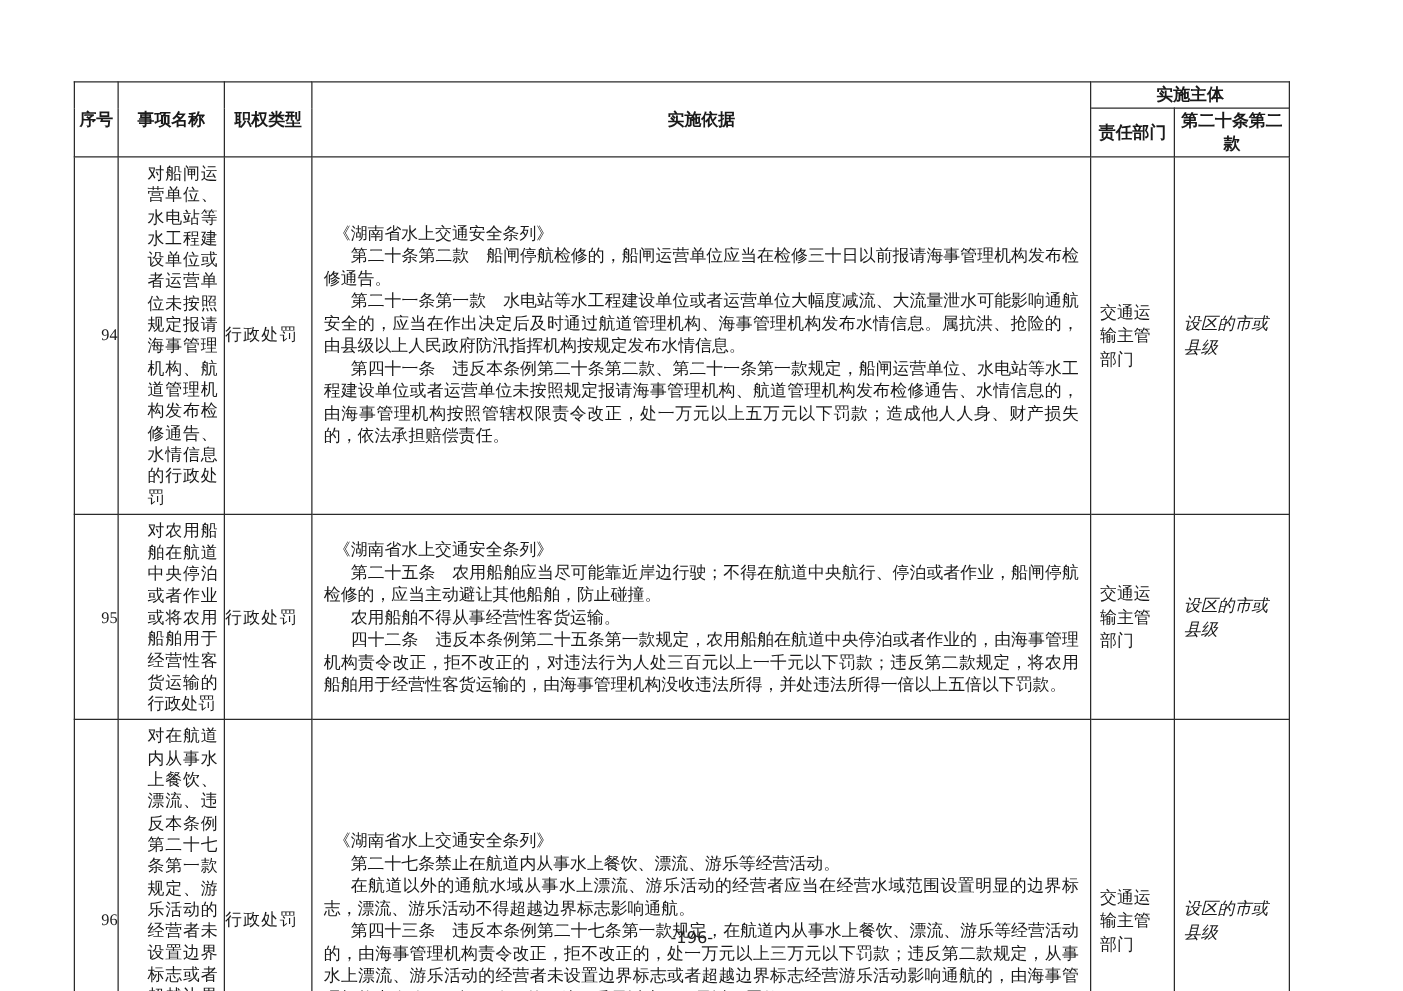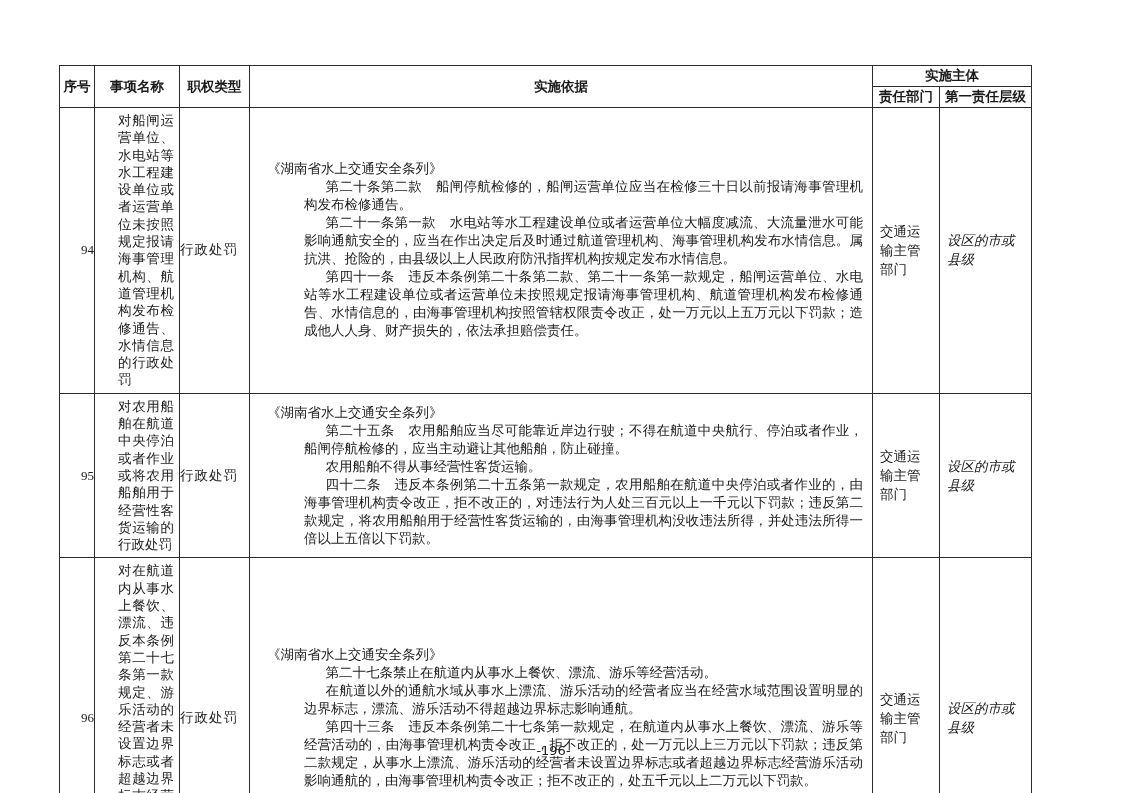--- a/index.html
+++ b/index.html
@@ -50,21 +50,21 @@
     text-align: left;
     letter-spacing: 1px;
   }
   td.cell-basis {
     padding: 4px 9px;
     line-height: 18px;
     text-align: justify;
     text-justify: inter-character;
   }
   td.cell-basis p.basis-title  { text-indent: 0.6em; }
-  td.cell-basis p.basis-para   { text-indent: 1.6em; margin-left: 45px; }
+  td.cell-basis p.basis-para   { text-indent: 1.6em; }
   td.cell-dept {
     padding: 2px 16px 2px 7px;
     line-height: 19px;
   }
   td.cell-level {
     padding: 2px 4px 2px 7px;
     line-height: 19px;
     font-style: italic;
   }
   .row-94 { height: 205px; }
@@ -96,21 +96,21 @@
   <thead>
     <tr>
       <th rowspan="2">序号</th>
       <th rowspan="2">事项名称</th>
       <th rowspan="2">职权类型</th>
       <th rowspan="2">实施依据</th>
       <th colspan="2">实施主体</th>
     </tr>
     <tr>
       <th>责任部门</th>
-      <th>第一责任层级</th>
+      <th>第二十条第二款</th>
     </tr>
   </thead>
   <tbody>
     <tr class="row-94">
       <td class="cell-no">94</td>
       <td class="cell-name">对船闸运营单位、水电站等水工程建设单位或者运营单位未按照规定报请海事管理机构、航道管理机构发布检修通告、水情信息的行政处罚</td>
       <td class="cell-type">行政处罚</td>
       <td class="cell-basis">
         <p class="basis-title">《湖南省水上交通安全条列》</p>
         <p class="basis-para">第二十条第二款　船闸停航检修的，船闸运营单位应当在检修三十日以前报请海事管理机构发布检修通告。</p>

